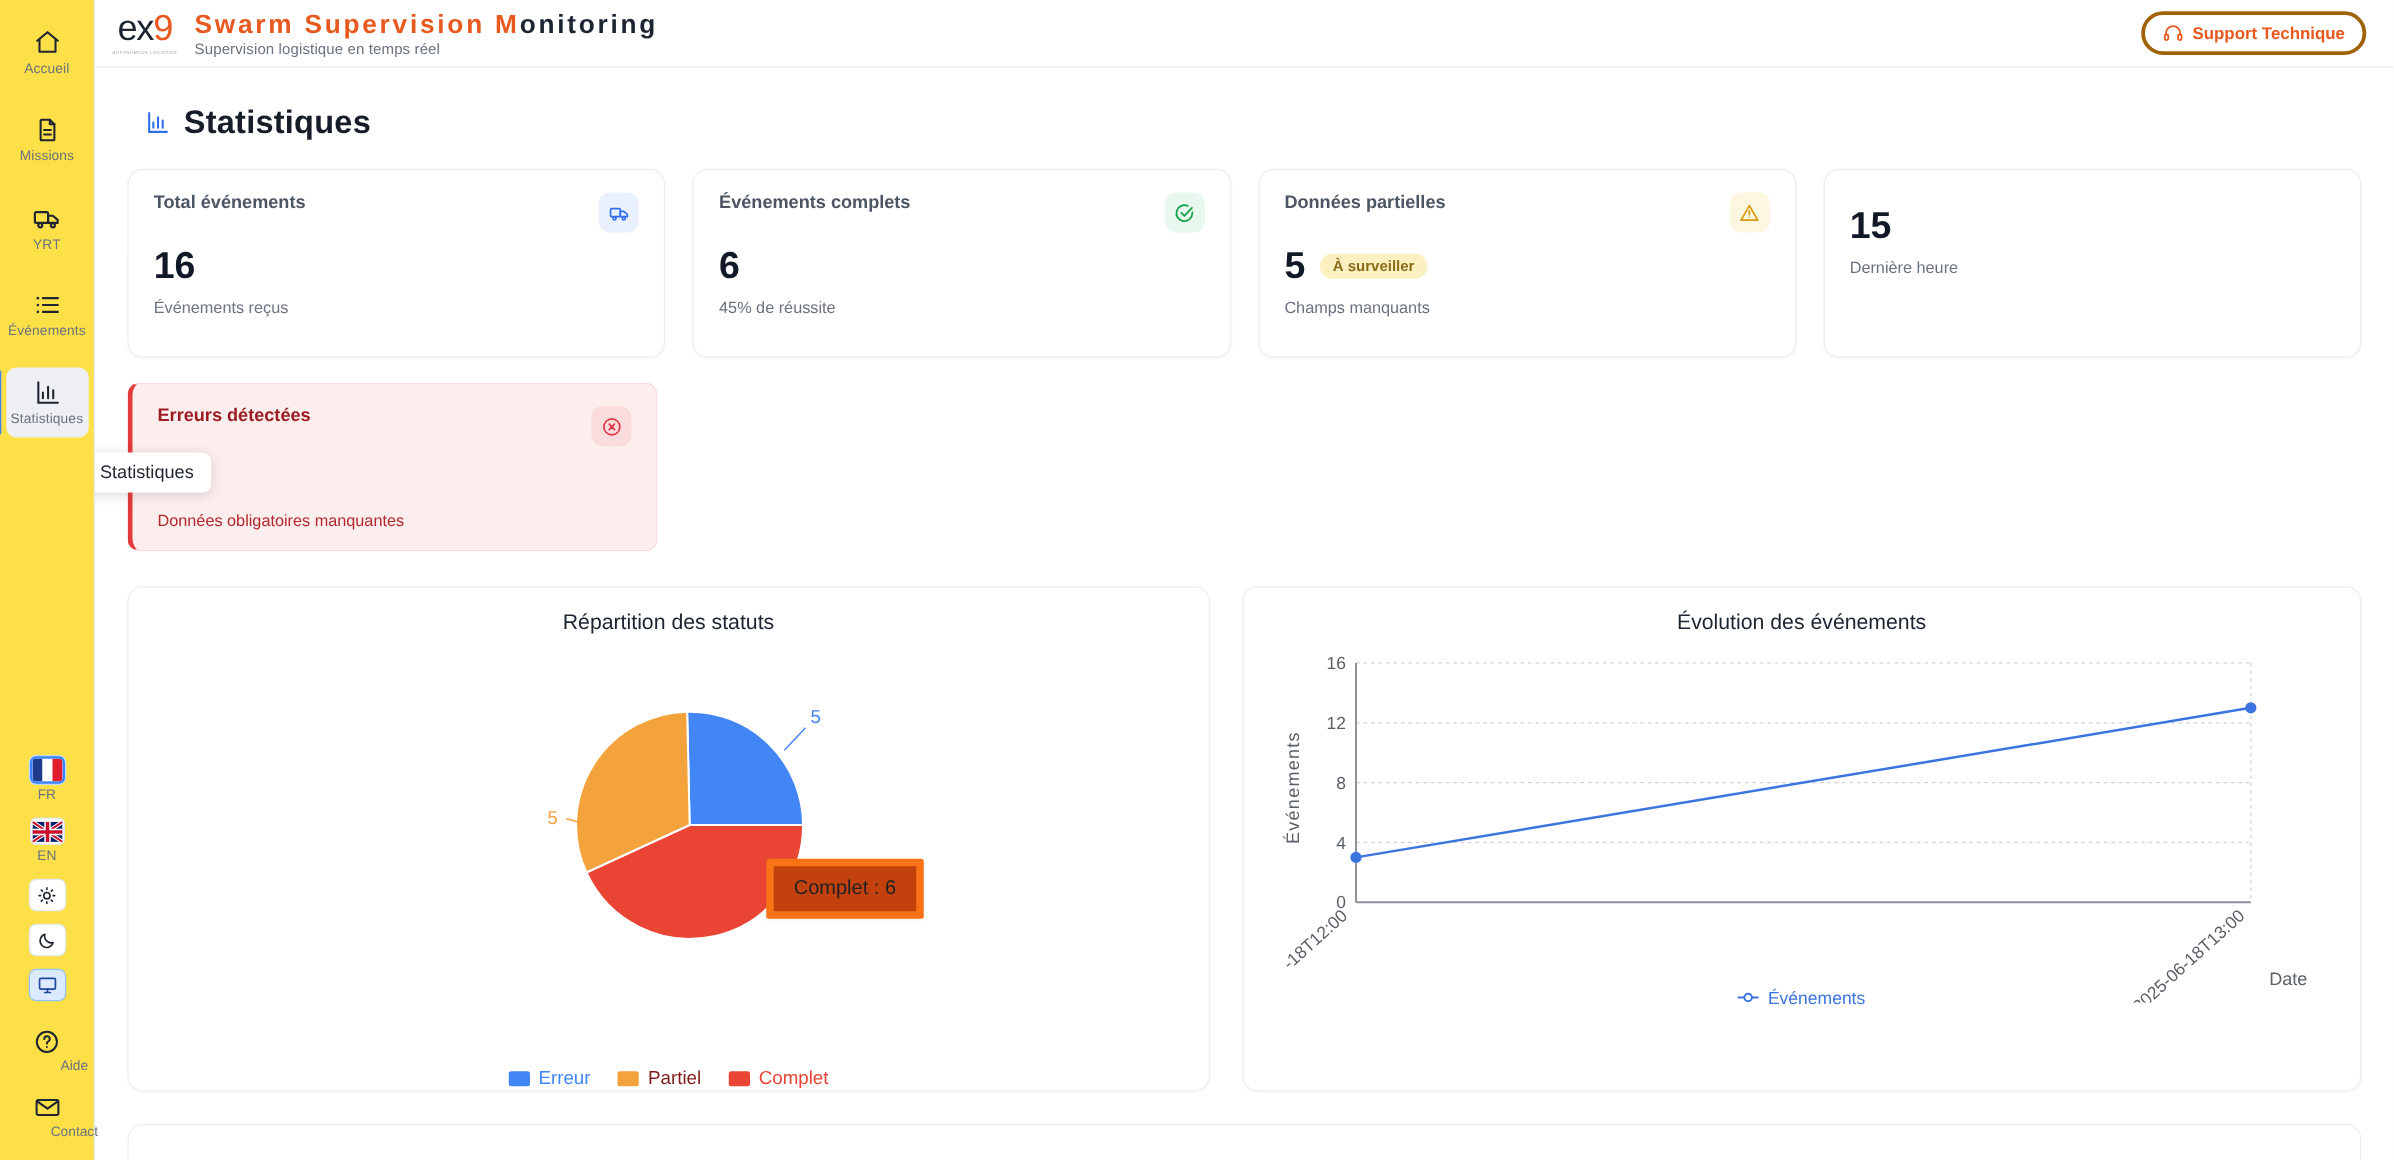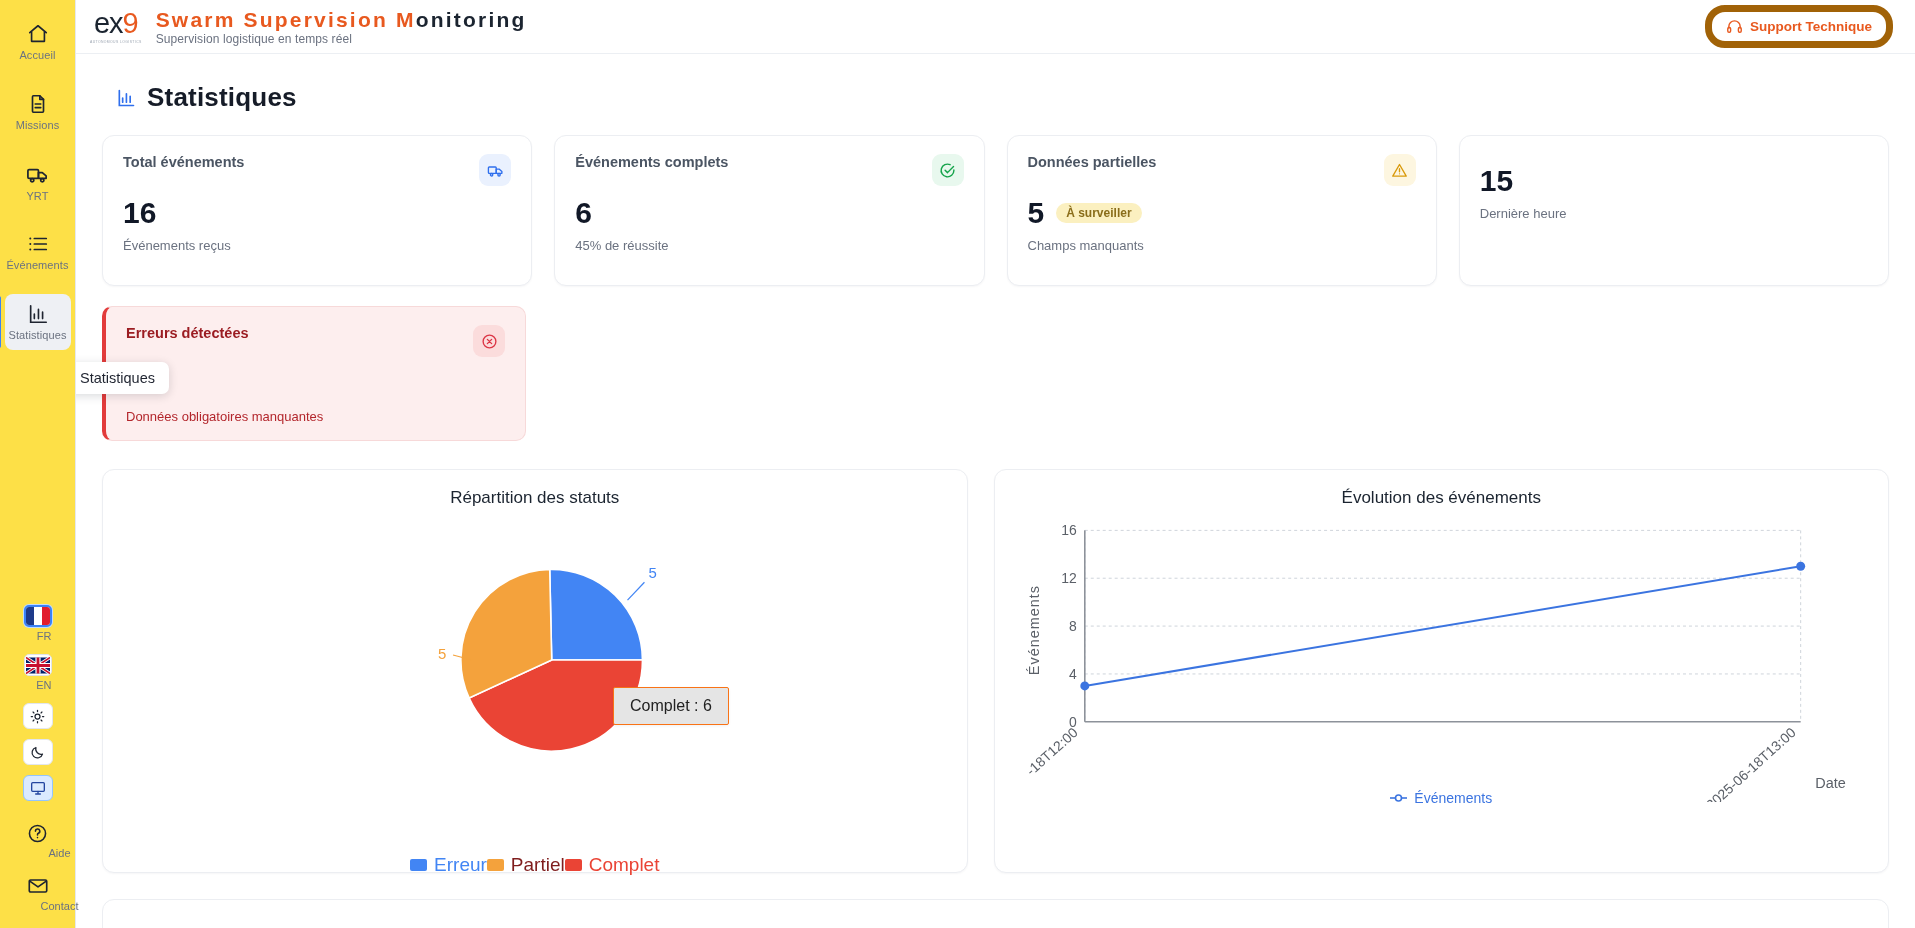--- a/index.html
+++ b/index.html
@@ -28,21 +28,21 @@
   }
   .nav-item .ico { line-height: 0; color: #1e2430; }
   .nav-item .lbl { font-size: 11px; color: #6b7280; letter-spacing: .1px; }
   .nav-item.active { background: #eef0f4; }
   .nav-item.active::before {
     content: ""; position: absolute; left: -8px; top: 2px; bottom: 2px;
     width: 4px; border-radius: 2px; background: #3b82f6;
   }
   .nav-spacer { flex: 1 1 auto; }
   .lang-item, .theme-item {
-    display: flex; flex-direction: column; align-items: flex-end; gap: 3px;
+    display: flex; flex-direction: column; align-items: center; gap: 3px;
     margin-bottom: 12px; cursor: pointer;
   }
   .flag-box {
     width: 28px; height: 22px; border-radius: 5px; overflow: hidden;
     border: 1px solid #dfe3ea; background: #fff;
     display: flex; align-items: center; justify-content: center;
   }
   .flag-box.sel { border: 2px solid #3b82f6; box-shadow: 0 0 0 1px #bfdbfe; }
   .flag-fr { width: 100%; height: 100%; display: flex; }
   .flag-fr i { flex: 1; height: 100%; display: block; }
@@ -74,21 +74,21 @@
   .logo .lg { font-size: 29px; font-weight: 400; letter-spacing: -1px; color: #1b2430; line-height: 1; }
   .logo .lg b { color: #e8591f; font-weight: 500; }
   .logo .tag { font-size: 3.4px; color: #9aa3b0; letter-spacing: .4px; margin-top:2px;}
   .titles { padding-top: 1px; }
   .apptitle { font-size: 21px; font-weight: 700; color: #1b2430; letter-spacing: 2.2px; line-height: 1.12; }
   .apptitle span { color: #e8591f; }
   .appsub { font-size: 12px; color: #6b7280; margin-top: 1px; letter-spacing:.1px;}
   .topspacer { flex: 1 1 auto; }
   .support-btn {
     display: flex; align-items: center; gap: 7px;
-    border: 7px solid #a16207; border-radius: 20px;
+    border: 3px solid #a16207; border-radius: 20px;
     padding: 6px 14px; color: #e8591f; font-size: 13.5px; font-weight: 600;
     background: #fff; cursor: pointer; white-space: nowrap;
   }
 
   .content { flex: 1 1 auto; overflow: hidden; padding: 22px 26px 0 26px; position: relative; }
   .page-head { display: flex; align-items: center; gap: 11px; margin: 6px 0 22px 14px; }
   .page-head .ph-ico { line-height: 0; color: #2f6fed; }
   .page-title { font-size: 26px; font-weight: 700; color: #161c28; letter-spacing: .2px;}
 
   .cards-row { display: flex; gap: 22px; margin: 0 0 20px 0; }
@@ -133,26 +133,26 @@
     padding: 18px 18px 14px 18px;
     box-shadow: 0 1px 2px rgba(16,24,40,.04);
   }
   .chart-card.pie-card { width: 868px; height: 404px; }
   .chart-card.line-card { flex: 1 1 auto; height: 404px; }
   .chart-title { text-align: center; font-size: 17px; color: #1b2430; font-weight: 400; margin-bottom: 4px; }
   .chart-body { position: relative; width: 100%; height: 340px; }
 
   .pie-tooltip {
     position: absolute; left: 492px; top: 175px;
-    background: #e5e5e5; border: 1px solid #f97316;
+    background: #c2410c; border: 6px solid #f97316;
     padding: 9px 16px; font-size: 16px; color: #222; border-radius: 2px;
     box-shadow: 0 1px 3px rgba(0,0,0,.06);
   }
   .pie-legend {
-    display: flex; justify-content: center; margin-top: 2px; font-size: 19px;
+    display: flex; justify-content: center; gap: 22px; margin-top: 2px; font-size: 15px;
   }
   .pie-legend .li { display: flex; align-items: center; gap: 7px; cursor: pointer; }
   .pie-legend .sw { width: 17px; height: 12px; border-radius: 2px; display: inline-block; }
 
   .line-legend { display:flex; justify-content:center; align-items:center; gap:7px; font-size:14px;}
 
   .bottom-card {
     background: #fff; border: 1px solid #eceef2; border-radius: 12px;
     height: 60px; margin-top: 26px;
   }

